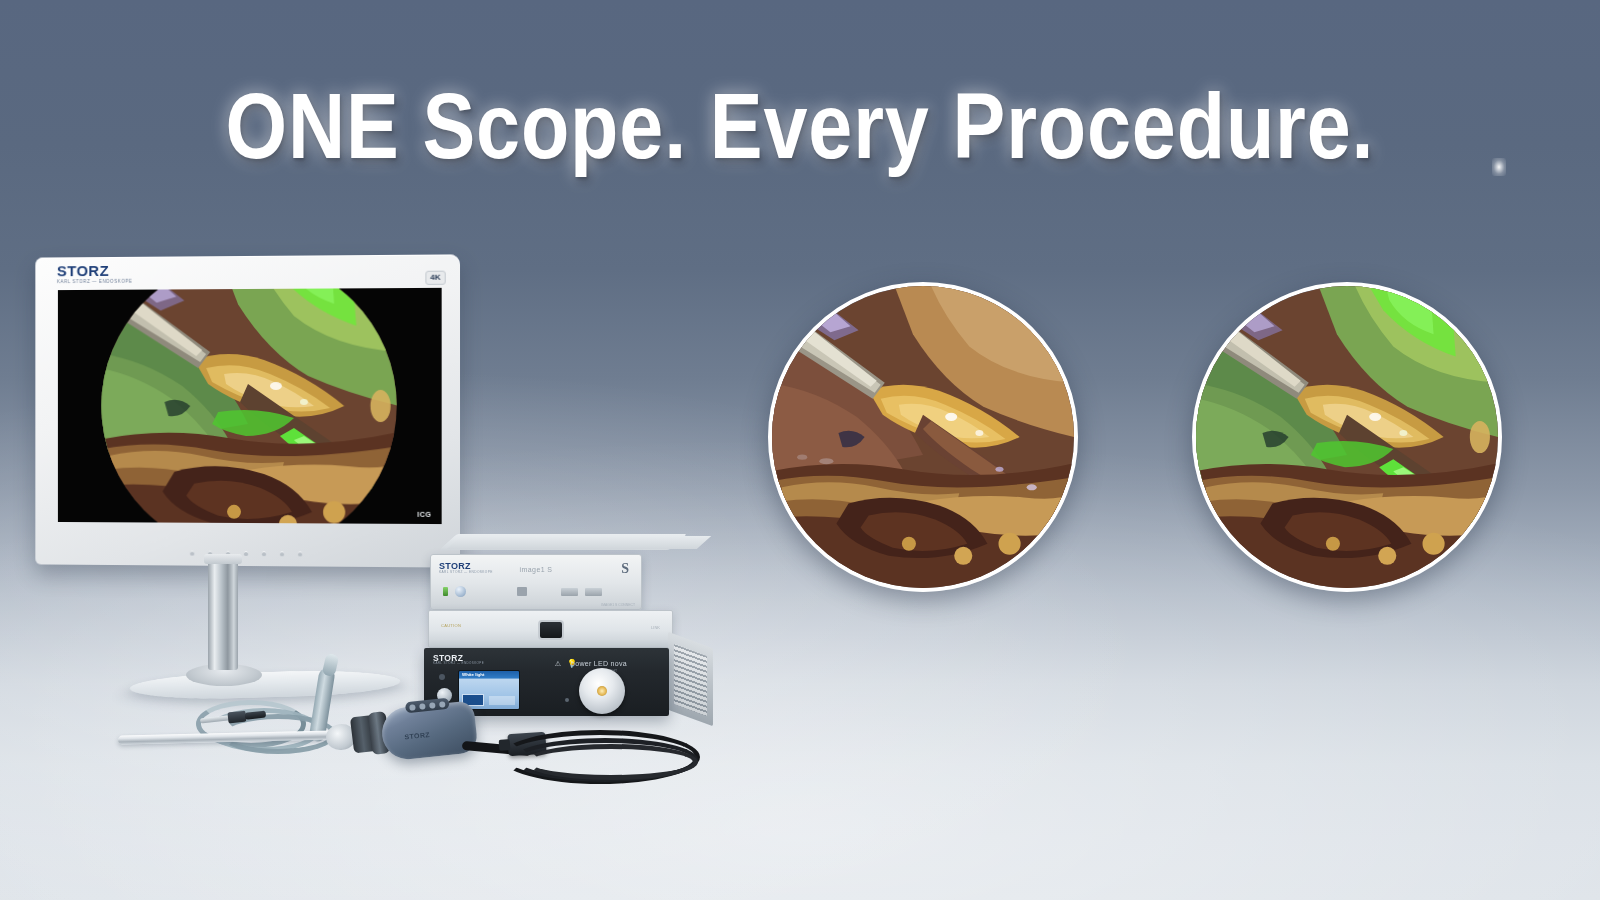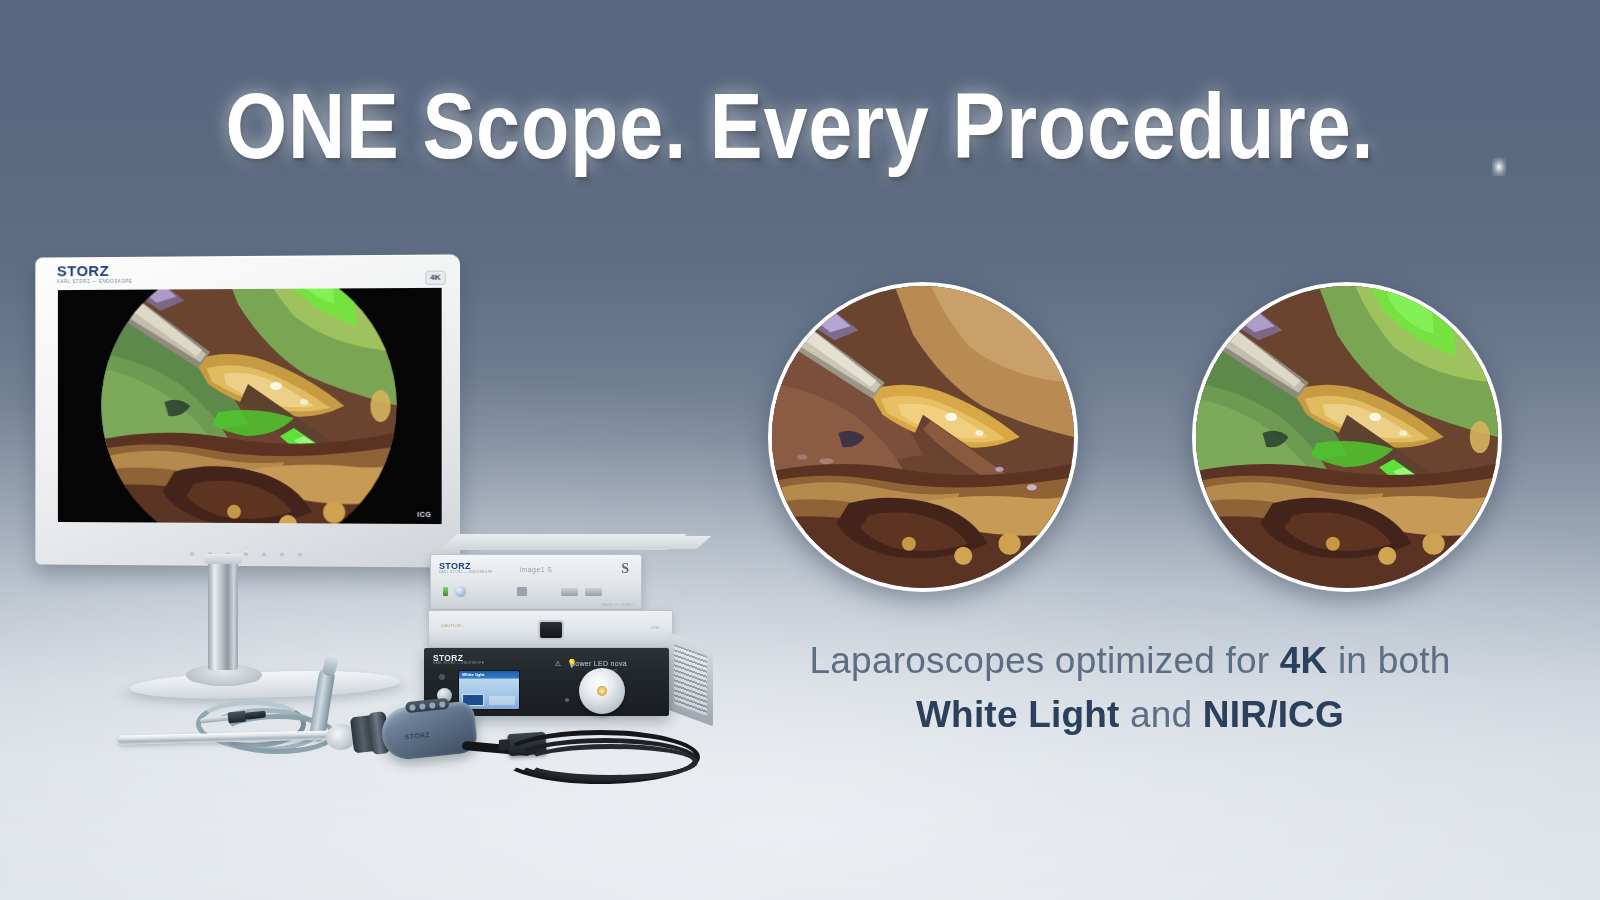--- a/index.html
+++ b/index.html
@@ -645,18 +645,14 @@
       <use href="#scene-white" x="0" y="0" width="300" height="300"></use>
     </svg>
   </div>
 
   <div class="circle-img" id="inset-icg">
     <svg viewBox="0 0 300 300" width="100%" height="100%" preserveAspectRatio="xMidYMid slice">
       <use href="#scene-icg" x="0" y="0" width="300" height="300"></use>
     </svg>
   </div>
 
-  <div class="caption">
-    <span>Laparoscopes optimized for </span><b>4K</b><span> in both</span><br>
-    <b>White Light</b><span> and </span><b>NIR/ICG</b>
-  </div>
 
 </div>
 
 </body></html>

